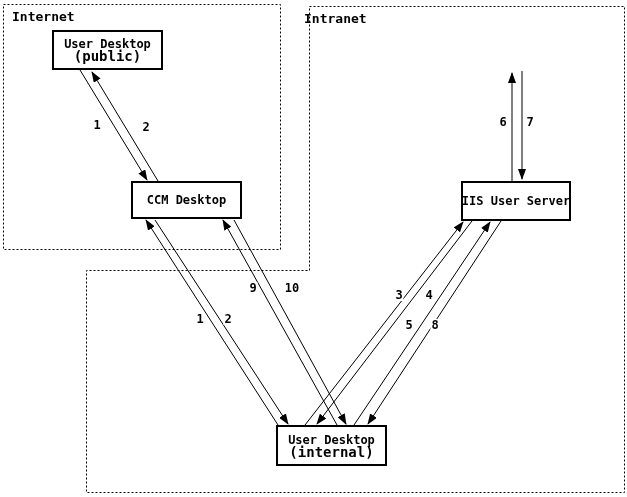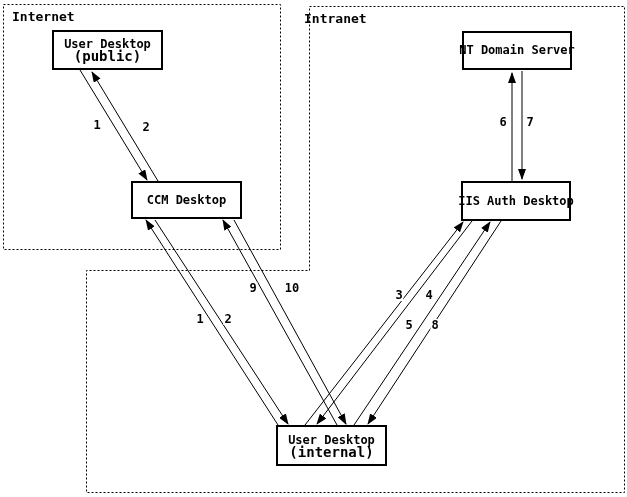--- a/index.html
+++ b/index.html
@@ -101,26 +101,23 @@
 
   <div class="node" style="left:52px; top:30px; width:111px; height:40px;">
     <div>User Desktop</div>
     <div class="subtitle">(public)</div>
   </div>
 
   <div class="node" style="left:131px; top:181px; width:111px; height:38px;">
     <div>CCM Desktop</div>
   </div>
 
-  <div class="node" style="left:462px; top:31px; width:110px; height:39px;">
-    <div>NT Domain Server</div>
-  </div>
 
   <div class="node" style="left:461px; top:181px; width:110px; height:40px;">
-    <div>IIS Auth Desktop</div>
+    <div>IIS User Server</div>
   </div>
 
   <div class="node" style="left:276px; top:425px; width:111px; height:41px;">
     <div>User Desktop</div>
     <div class="subtitle">(internal)</div>
   </div>
 
   <div class="edge-label" style="left:97px;  top:125px;">1</div>
   <div class="edge-label" style="left:146px; top:127px;">2</div>
   <div class="edge-label" style="left:200px; top:319px;">1</div>

